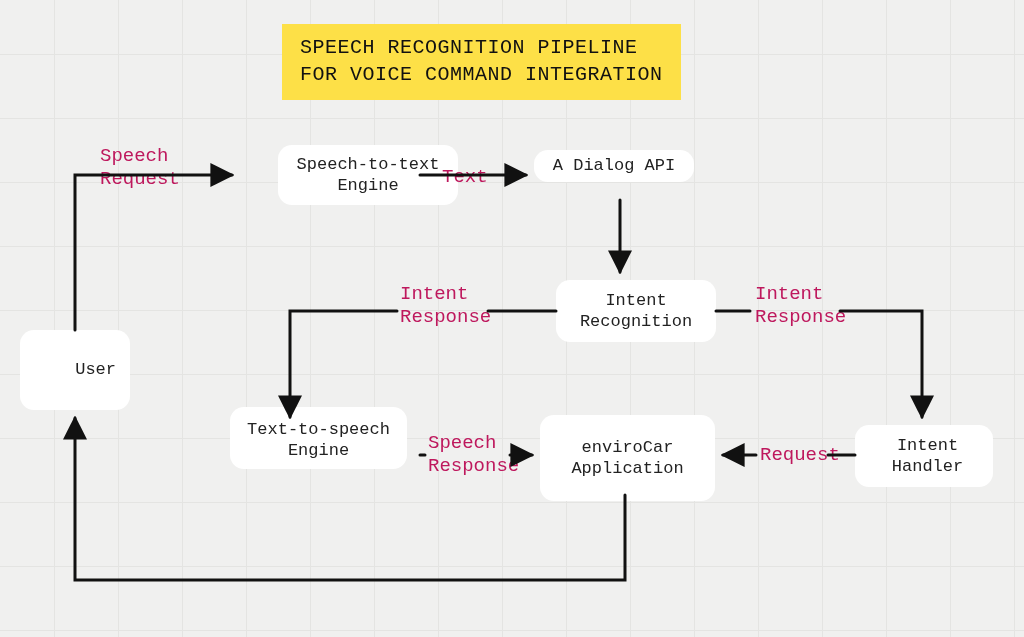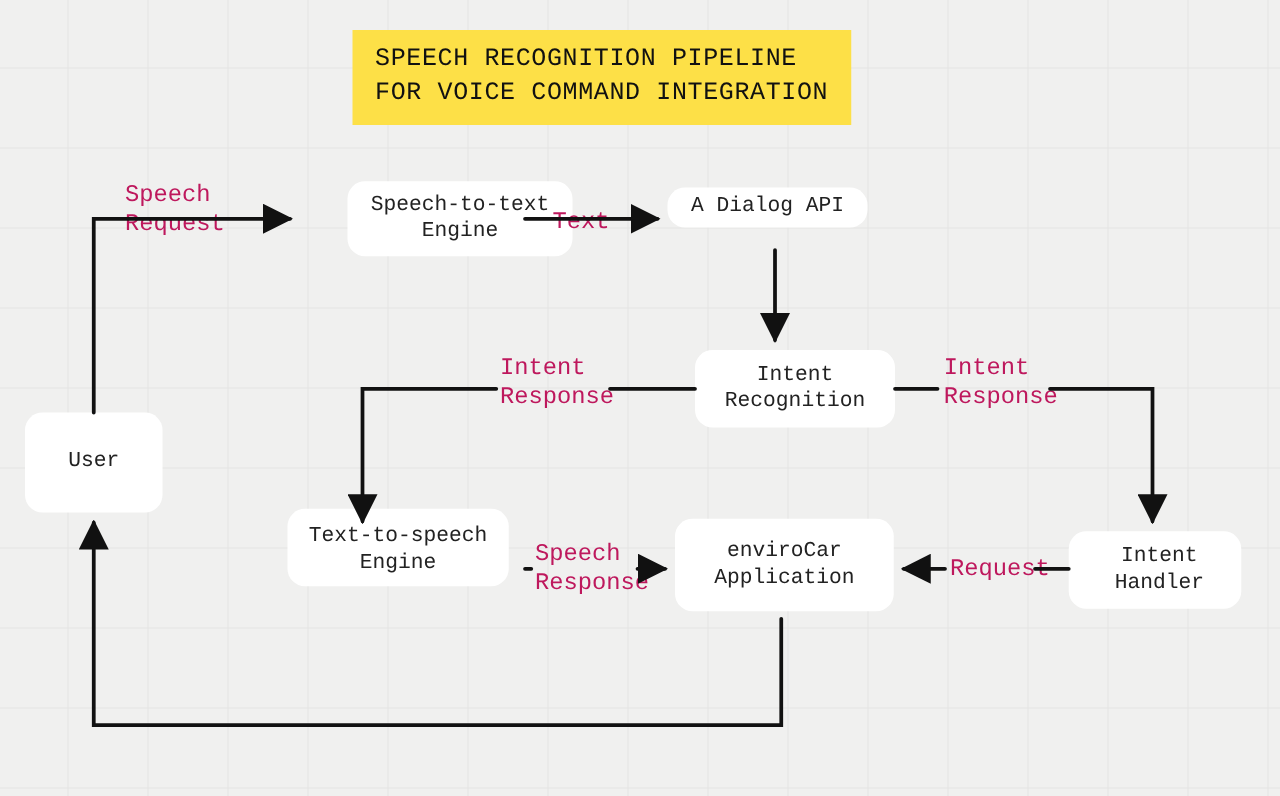--- a/index.html
+++ b/index.html
@@ -63,21 +63,21 @@
   }
 </style>
 </head>
 <body>
 
 <div class="grid"></div>
 
 <div class="title">SPEECH RECOGNITION PIPELINE
 FOR VOICE COMMAND INTEGRATION</div>
 
-<div class="node" style="left:20px;  top:330px; width:110px; height:80px;">
+<div class="node" style="left:20px;  top:330px; width:110px; height:80px;justify-content:flex-end;">
   <span>User</span>
 </div>
 
 <div class="node" style="left:240px; top:145px; width:180px; height:60px;margin-left:38px;">
   <span>Speech-to-text
 Engine</span>
 </div>
 
 <div class="node" style="left:534px; top:150px; width:160px; height:32px;">
   <span>A Dialog API</span>
@@ -86,21 +86,21 @@
 <div class="node" style="left:556px; top:280px; width:160px; height:62px;justify-content:center;">
   <span>Intent
 Recognition</span>
 </div>
 
 <div class="node" style="left:230px; top:407px; width:177px; height:62px;align-items:flex-end;">
   <span>Text-to-speech
 Engine</span>
 </div>
 
-<div class="node" style="left:540px; top:415px; width:175px; height:74px;">
+<div class="node" style="left:540px; top:415px; width:175px; height:86px;">
   <span>enviroCar
 Application</span>
 </div>
 
 <div class="node" style="left:855px; top:425px; width:138px; height:62px;padding-left:21px;">
   <span>Intent
 Handler</span>
 </div>
 
 <div class="label" style="left:100px; top:145px;">Speech

